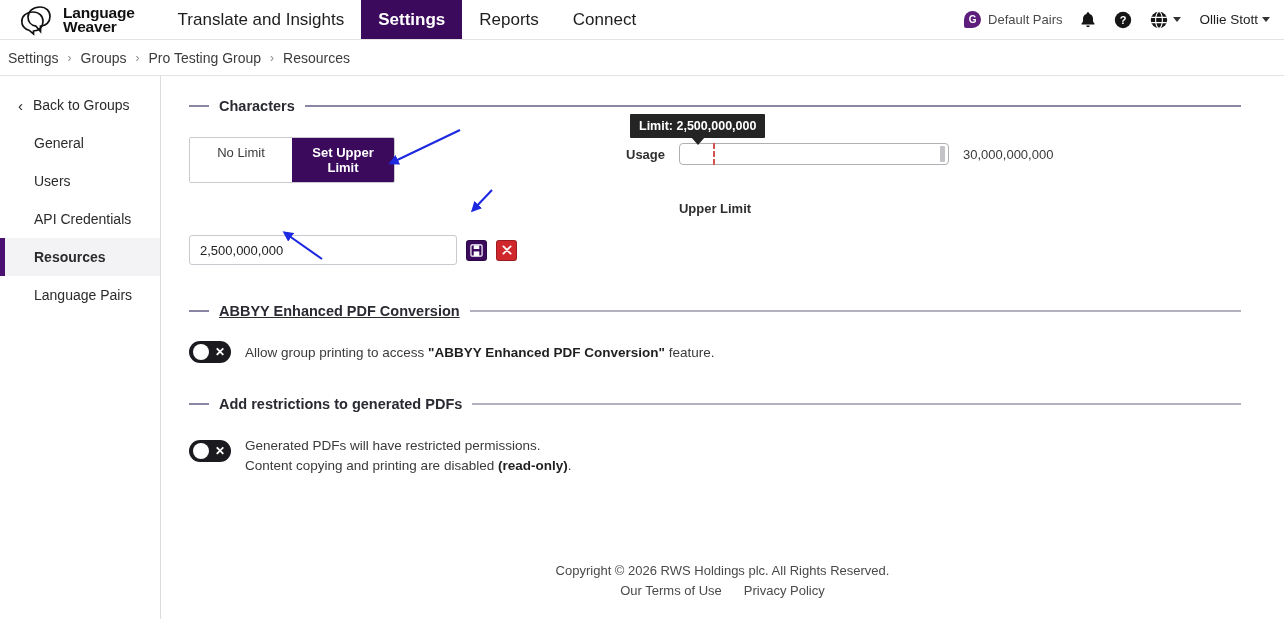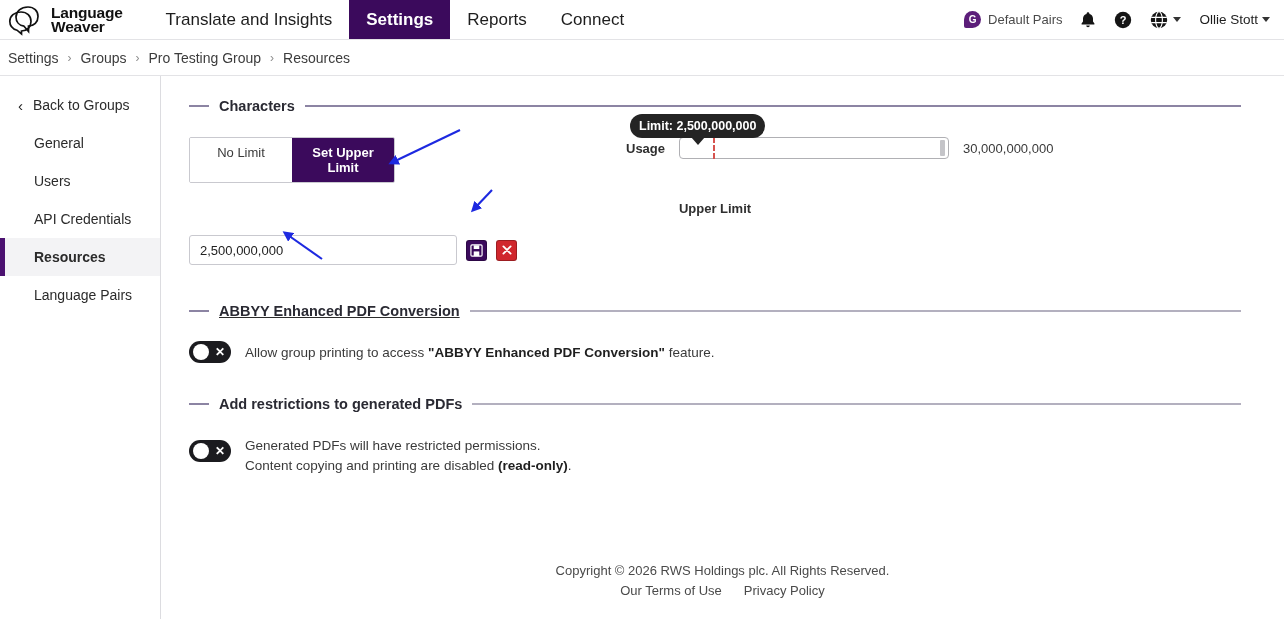--- a/index.html
+++ b/index.html
@@ -17,21 +17,21 @@
   
   .topbar{
     height:40px; width:100%;
     display:flex; align-items:stretch;
     border-bottom:1px solid #e3e3e6;
     background:#fff;
     position:relative;
   }
   .brand{
     display:flex; align-items:center; gap:9px;
-    padding-left:8px; padding-right:26px;
+    padding-left:20px; padding-right:26px;
   }
   .brand-logo{ width:34px; height:32px; flex:none; }
   .brand-text{
     font-size:15.5px; line-height:14px; font-weight:700; color:#111;
     letter-spacing:-0.2px;
   }
   .brand-text span{ display:block; }
   .nav-items{ display:flex; align-items:stretch; }
   .nav-item{
     display:flex; align-items:center; padding:0 17px;
@@ -94,39 +94,39 @@
 
   
   .chars-row{ display:flex; align-items:flex-start; margin-top:23px; }
   .seg{ display:flex; border:1px solid #c9c9cf; border-radius:2px; overflow:hidden; width:206px;}
   .seg-btn{
     flex:1; text-align:center; padding:7px 4px; font-size:13px; cursor:pointer;
     background:#fff; color:#3a3a3a;
   }
   .seg-btn.on{ background:#3b0a5c; color:#fff; font-weight:700; }
 
-  .usage-block{ display:flex; align-items:center; gap:14px; margin-left:231px; }
+  .usage-block{ display:flex; align-items:center; gap:14px; margin-left:231px; margin-top:6px;}
   .usage-label{ font-size:13px; font-weight:700; color:#2f2f2f; }
   .usage-bar{
     width:270px; height:22px; border:1px solid #b0b0b4; border-radius:4px;
     background:#fff; position:relative;
   }
   .usage-marker{
     position:absolute; left:33px; top:-1px; bottom:-1px; width:0;
     border-left:2px dashed #d6534f;
   }
   .usage-fillcap{
     position:absolute; right:3px; top:2px; bottom:2px; width:5px;
     background:#c4c4c8; border-radius:1px;
   }
   .usage-total{ font-size:13px; color:#3a3a3a; }
 
   .tooltip{
     position:absolute; background:#242424; color:#fff; font-size:12.5px; font-weight:700;
-    padding:5px 9px; border-radius:12px; white-space:nowrap;
+    padding:5px 9px; border-radius:1px; white-space:nowrap;
   }
   .tooltip::after{
     content:""; position:absolute; left:50%; margin-left:-7px; bottom:-7px;
     border-left:7px solid transparent; border-right:7px solid transparent;
     border-top:8px solid #242424;
   }
 
   .ul-label{ font-size:13px; font-weight:700; color:#2f2f2f; margin-top:18px;text-align:center; }
   .ul-row{ display:flex; align-items:center; gap:9px; margin-top:19px; }
   .ul-input{

